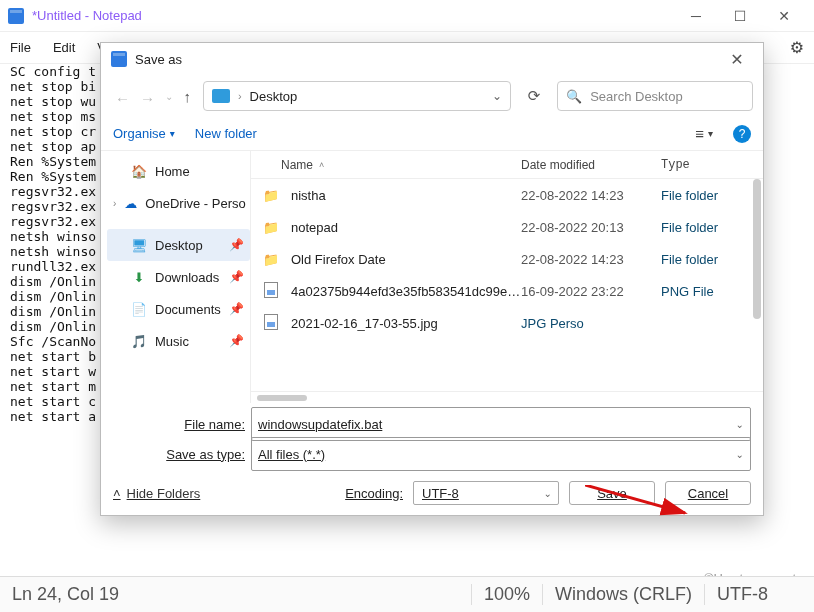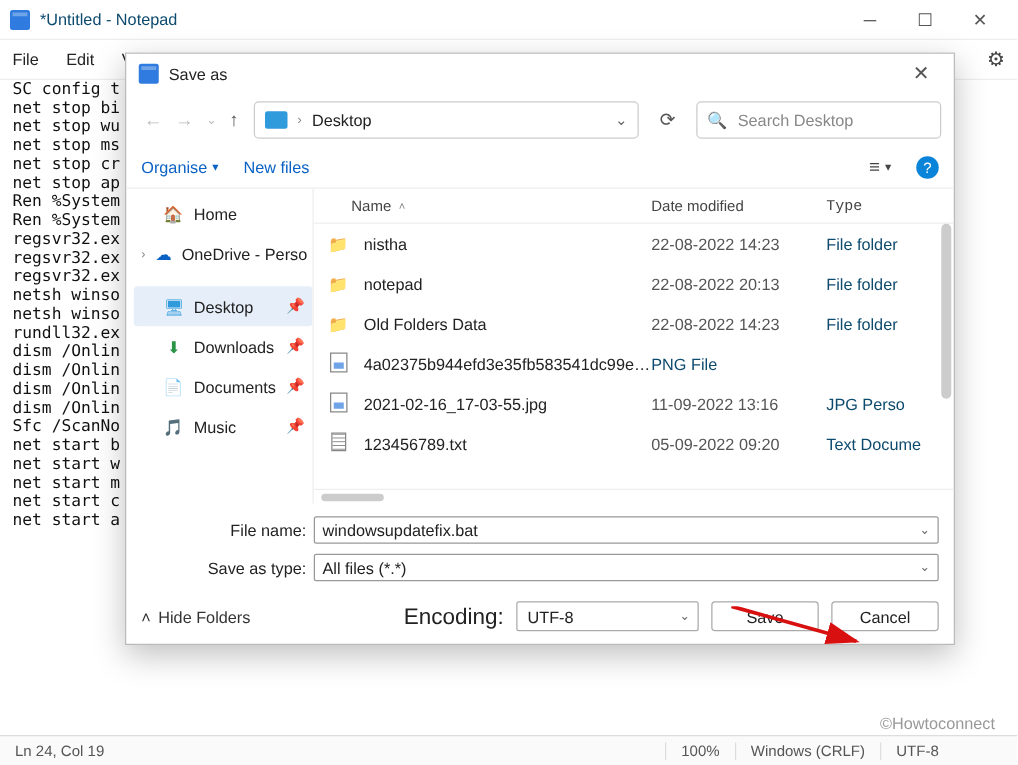--- a/index.html
+++ b/index.html
@@ -2,27 +2,27 @@
 <html><head>
 <meta charset="utf-8">
 <style>
 * { box-sizing: border-box; margin: 0; padding: 0; font-family: "Segoe UI", Arial, sans-serif; }
 body { width: 814px; height: 612px; background: #fff; position: relative; overflow: hidden; font-size: 13px; color: #222; }
 
 
 .notepad-titlebar { height: 32px; display: flex; align-items: center; padding: 0 8px; border-bottom: 1px solid #eee; }
 .notepad-titlebar .np-icon { width: 16px; height: 16px; background: #2f7be0; margin-right: 8px; border-radius: 2px; position: relative; }
 .notepad-titlebar .np-icon::before { content:""; position:absolute; top:2px; left:2px; right:2px; height:3px; background:#6fa4e8;}
-.notepad-titlebar .title { flex: 0 0 auto; font-size: 13px; color: #0c4a6e; }
+.notepad-titlebar .title { flex: 0 0 auto; font-size: 13px; color: #8b5cf6; }
 .notepad-titlebar .spacer { flex: 1; }
 .winbtn { width: 44px; height: 28px; display: flex; align-items: center; justify-content: center; color: #555; font-size: 14px; }
 .notepad-menu { height: 32px; display: flex; align-items: center; padding: 0 10px; gap: 22px; border-bottom: 1px solid #eee; }
 .notepad-menu .gear { margin-left: auto; color: #444; font-size: 16px; }
 .notepad-content { position: absolute; top: 64px; left: 10px; right: 10px; bottom: 24px; font-family: Consolas, monospace; font-size: 13px; line-height: 15px; white-space: pre; color: #111; overflow: hidden; }
-.statusbar { position: absolute; bottom: 0; left: 0; right: 0; height: 24px; border-top: 1px solid #ddd; display: flex; align-items: center; font-size: 12px; color: #555; background: #fafafa; }
+.statusbar { position: absolute; bottom: 0; left: 0; right: 0; height: 36px; border-top: 1px solid #ddd; display: flex; align-items: center; font-size: 18px; color: #555; background: #fafafa; }
 .statusbar .cell { padding: 0 12px; border-left: 1px solid #ddd; }
 .statusbar .cell:first-child { border-left: none; flex:0 0 auto; }
 .statusbar .status-spacer { flex: 1; }
 .watermark { position: absolute; right: 18px; bottom: 26px; font-size: 13px; color: #999; }
 
 
 .dialog { position: absolute; left: 100px; top: 42px; width: 664px; height: 474px; background: #fff; border: 1px solid #bbb; box-shadow: 0 8px 24px rgba(0,0,0,.25); display: flex; flex-direction: column; }
 .dlg-titlebar { height: 32px; display: flex; align-items: center; padding: 0 10px; }
 .dlg-titlebar .np-icon { width: 16px; height: 16px; background: #2f7be0; margin-right: 8px; border-radius: 2px; position:relative;}
 .dlg-titlebar .np-icon::before{content:"";position:absolute;top:2px;left:2px;right:2px;height:3px;background:#6fa4e8;}
@@ -72,29 +72,29 @@
 .fl-row .fdate { flex: 0 0 140px; color: #555; }
 .fl-row .ftype { flex: 0 0 90px; color: #0c4a6e; overflow:hidden; white-space:nowrap; text-overflow:ellipsis;}
 .folder-icon { color: #e8b33a; }
 .png-icon, .jpg-icon { color: #3a7ec4; display:inline-block; width:14px; height:16px; border:1px solid #888; position:relative;}
 .png-icon::after,.jpg-icon::after{content:"";position:absolute;bottom:2px;left:2px;right:2px;height:5px;background:#6fa4e8;}
 .txt-icon { display:inline-block; width:12px; height:15px; border:1px solid #888; background:linear-gradient(#888 1px,transparent 1px) 2px 3px/8px 3px;}
 .fl-scroll { position: absolute; right: 2px; top: 28px; width: 8px; height: 140px; background: #ccc; border-radius: 4px; }
 .fl-hscroll { height: 12px; border-top: 1px solid #eee; position:relative; }
 .fl-hscroll::before{content:"";position:absolute;left:6px;top:3px;width:50px;height:6px;background:#ccc;border-radius:3px;}
 
-.bottom { padding: 8px 12px 10px 12px; }
+.bottom { padding: 8px 12px 10px 12px; text-decoration: underline; }
 .field-row { display: flex; align-items: center; height: 26px; gap: 6px; margin-bottom: 4px; }
 .field-row .lbl { width: 132px; text-align: right; font-size: 13px; }
-.field-row .inp { flex: 1; height: 22px; border: 1px solid #999; border-radius: 2px; padding: 0 6px; font-size: 13px; display: flex; align-items: center; position: relative; }
+.field-row .inp { flex: 1; height: 34px; border: 1px solid #999; border-radius: 2px; padding: 0 6px; font-size: 13px; display: flex; align-items: center; position: relative; }
 .field-row .inp .drop { position: absolute; right: 6px; color: #666; font-size: 10px; }
 .action-row { display: flex; align-items: center; margin-top: 14px; gap: 10px; }
 .hidefolders { display: flex; align-items: center; gap: 6px; font-size: 13px; color: #333; }
 .aspacer { flex: 1; }
-.enc-label { font-size: 18px; }
+.enc-label { font-size: 13px; }
 .enc-select { width: 146px; height: 24px; border: 1px solid #aaa; border-radius: 2px; display: flex; align-items: center; padding: 0 8px; font-size: 13px; position: relative; }
 .enc-select .drop { position: absolute; right: 6px; color: #666; font-size: 10px; }
 .btn { width: 86px; height: 24px; border: 1px solid #aaa; background: #fff; border-radius: 3px; font-size: 13px; display: flex; align-items: center; justify-content: center; }
 
 
 .arrow { position: absolute; left: 585px; top: 485px; pointer-events: none; }
 </style>
 </head>
 <body>
 
@@ -170,21 +170,21 @@
       <span class="sicon">🔍</span>
       <span>Search Desktop</span>
     </div>
   </div>
 
   <div class="toolbar">
     <span class="org">
         <span>Organise</span> 
         <span style="font-size:10px">▾</span>
       </span>
-    <span class="newf">New files</span>
+    <span class="newf">New folder</span>
     <span class="tspacer"></span>
     <span class="viewicon">≡ <span style="font-size:10px">▾</span></span>
     <span class="help">?</span>
   </div>
 
   <div class="body">
     <div class="sidebar">
       <div class="side-item">
           <span class="chev"></span>
           <span class="sicon icon-home">🏠</span>
@@ -239,40 +239,34 @@
             <span class="ftype">File folder</span>
           </div>
           <div class="fl-row">
             <span class="ficon folder-icon">📁</span>
             <span class="fname">notepad</span>
             <span class="fdate">22-08-2022 20:13</span>
             <span class="ftype">File folder</span>
           </div>
           <div class="fl-row">
             <span class="ficon folder-icon">📁</span>
-            <span class="fname">Old Folders Data</span>
+            <span class="fname">Old Firefox Date</span>
             <span class="fdate">22-08-2022 14:23</span>
             <span class="ftype">File folder</span>
           </div>
           <div class="fl-row">
             <span class="ficon"><span class="png-icon"></span></span>
             <span class="fname">4a02375b944efd3e35fb583541dc99e9.png</span>
+            <span class="fdate">16-09-2022 23:22</span>
             <span class="ftype">PNG File</span>
           </div>
           <div class="fl-row">
             <span class="ficon"><span class="jpg-icon"></span></span>
             <span class="fname">2021-02-16_17-03-55.jpg</span>
-            <span class="fdate">11-09-2022 13:16</span>
             <span class="ftype">JPG Perso</span>
-          </div>
-          <div class="fl-row">
-            <span class="ficon"><span class="txt-icon"></span></span>
-            <span class="fname">123456789.txt</span>
-            <span class="fdate">05-09-2022 09:20</span>
-            <span class="ftype">Text Docume</span>
           </div>
         </div>
       <div class="fl-scroll"></div>
       <div class="fl-hscroll"></div>
     </div>
   </div>
 
   <div class="bottom">
     <div class="field-row">
       <span class="lbl">File name:</span>

